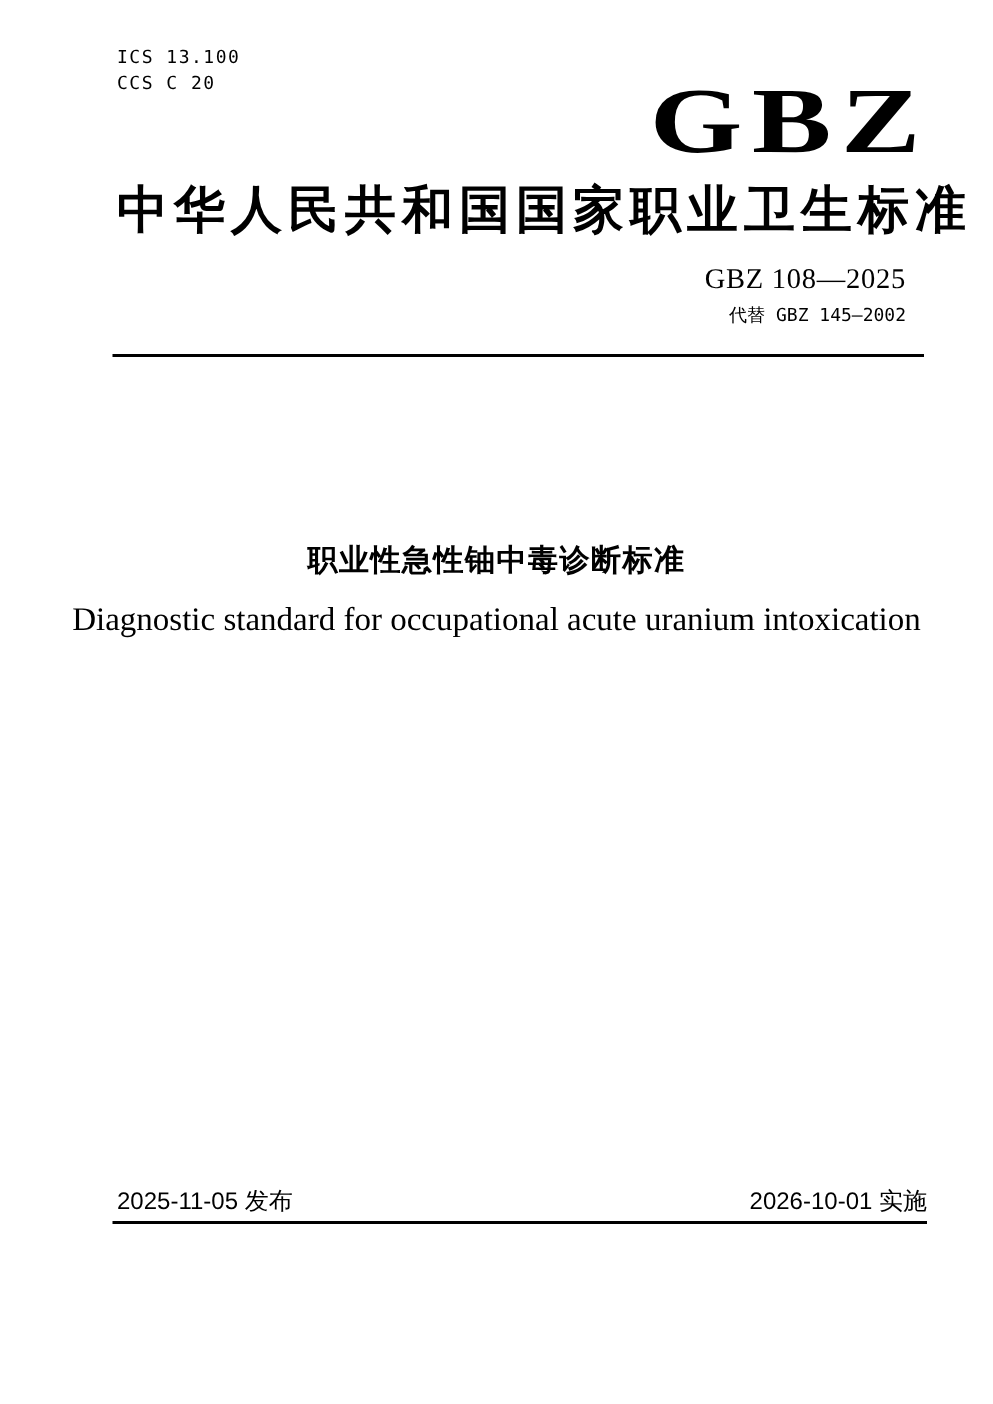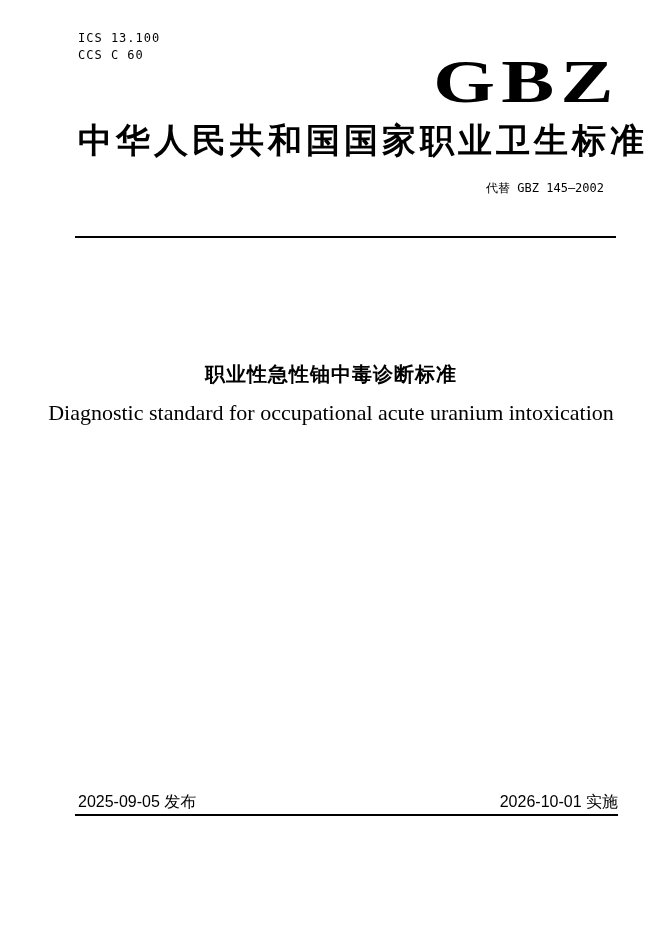--- a/index.html
+++ b/index.html
@@ -152,37 +152,38 @@
     white-space: nowrap;
   }
 </style>
 </head>
 <body>
 
 <div class="page">
 
   <div class="meta">
     <div>ICS 13.100</div>
-    <div>CCS C 60</div>
+    <div>CCS C 20</div>
   </div>
 
   <div class="logo">GBZ</div>
 
   <div class="std-body-name">中华人民共和国国家职业卫生标准</div>
 
   <div class="std-no-block">
+    <div class="std-no">GBZ 108—2025</div>
     <div class="std-replaces">代替 GBZ 145—2002</div>
   </div>
 
   <div class="rule-top"></div>
 
   <div class="title-zh">职业性急性铀中毒诊断标准</div>
   <div class="title-en">Diagnostic standard for occupational acute uranium intoxication</div>
 
   <div class="dates-row">
-    <span>2025-09-05 发布</span>
+    <span>2025-11-05 发布</span>
     <span>2026-10-01 实施</span>
   </div>
 
   <div class="rule-bottom"></div>
 
 
 </div>
 
 </body></html>

